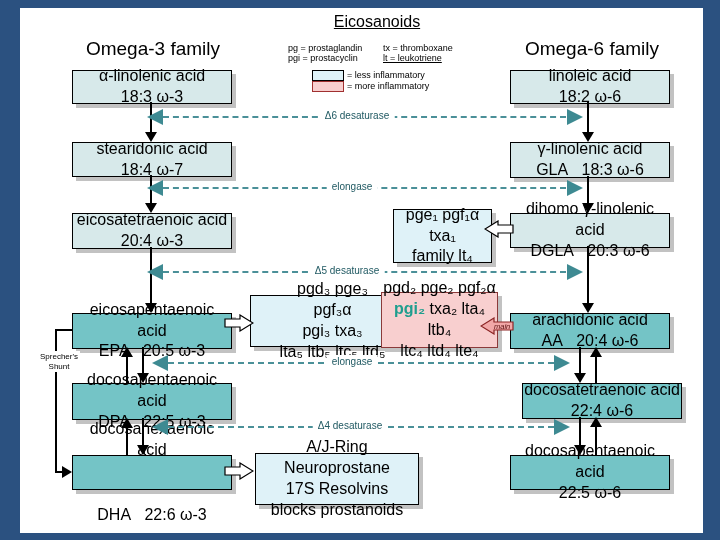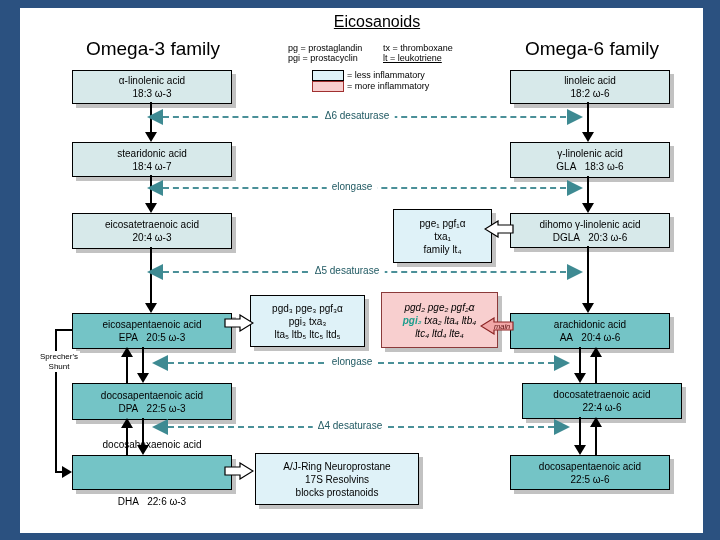--- a/index.html
+++ b/index.html
@@ -5,25 +5,25 @@
   html,body{margin:0;padding:0;background:#2b5180;}
   #stage{position:relative;width:720px;height:540px;background:#2b5180;
          font-family:"Liberation Sans","DejaVu Sans",sans-serif;color:#000;overflow:hidden;}
   #canvas{position:absolute;left:20px;top:8px;width:683px;height:525px;background:#ffffff;}
   .abs{position:absolute;}
   .title{font-size:16px;text-decoration:underline;transform:translateX(-50%);white-space:nowrap;}
   .hdr{font-size:19px;transform:translateX(-50%);white-space:nowrap;}
   .legend-txt{font-size:9px;white-space:nowrap;}
   .swatch{width:30px;height:9px;border:1px solid #000;}
   .box{border:1.6px solid #000;box-shadow:4px 4px 0 #c2c2c2;display:flex;flex-direction:column;
-       justify-content:center;align-items:center;text-align:center;font-size:10px;line-height:1.3;}
+       justify-content:center;align-items:center;text-align:center;font-size:16px;line-height:1.3;}
   .light{background:#d7e9ea;}
   .teal{background:#74c4c6;}
   .prod{background:#dff2f8;}
-  .pinkbox{background:#f8cfcf;border-color:#8b3a3a;font-style:italic;}
+  .pinkbox{background:#f8cfcf;border-color:#8b3a3a;}
   .vshaft{width:2px;background:#000;}
   .hd-down{width:0;height:0;border-left:6px solid transparent;border-right:6px solid transparent;border-top:10px solid #000;}
   .hd-up{width:0;height:0;border-left:6px solid transparent;border-right:6px solid transparent;border-bottom:10px solid #000;}
   .hd-right-black{width:0;height:0;border-top:6px solid transparent;border-bottom:6px solid transparent;border-left:10px solid #000;}
   .dash{border-top:2px dashed #4a9098;height:0;}
   .thd-left{width:0;height:0;border-top:8px solid transparent;border-bottom:8px solid transparent;border-right:16px solid #3e8a92;}
   .thd-right{width:0;height:0;border-top:8px solid transparent;border-bottom:8px solid transparent;border-left:16px solid #3e8a92;}
   .enz{font-size:10px;color:#215a63;background:#fff;padding:0 5px;transform:translateX(-50%);white-space:nowrap;line-height:14px;}
   .hline{height:2px;background:#000;}
   .vline{width:2px;background:#000;}
@@ -97,21 +97,21 @@
   <div class="abs box teal" style="left:510px;top:455px;width:158px;height:33px;">
     <div>docosapentaenoic acid</div>
       <div>22:5 ω-6</div>
   </div>
 
   <div class="abs box prod" style="left:393px;top:209px;width:97px;height:52px;">
     <div>pge₁ pgf₁α</div>
     <div>txa₁</div>
     <div>family lt₄</div>
   </div>
-  <div class="abs box prod" style="left:250px;top:295px;width:113px;height:50px;">
+  <div class="abs box prod" style="left:250px;top:295px;width:113px;height:50px;padding-left:25px;">
     <div>pgd₃ pge₃ pgf₃α</div>
     <div>pgi₃ txa₃</div>
     <div>lta₅ ltb₅ ltc₅ ltd₅</div>
   </div>
   <div class="abs box pinkbox" style="left:381px;top:292px;width:115px;height:54px;">
     <div>pgd₂ pge₂ pgf₂α</div>
     <div><span class="hl">pgi₂</span><span> txa₂ lta₄ ltb₄</span></div>
     <div>ltc₄ ltd₄ lte₄</div>
   </div>
   <div class="abs box prod" style="left:255px;top:453px;width:162px;height:50px;">

